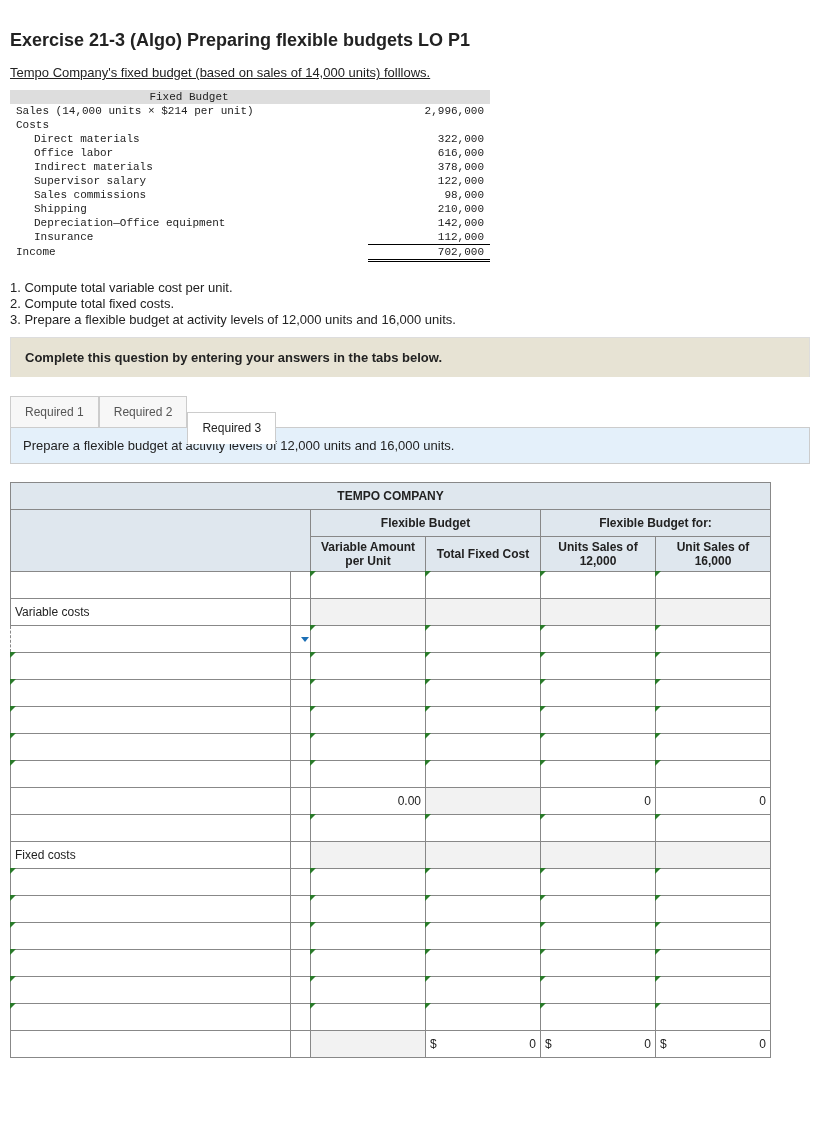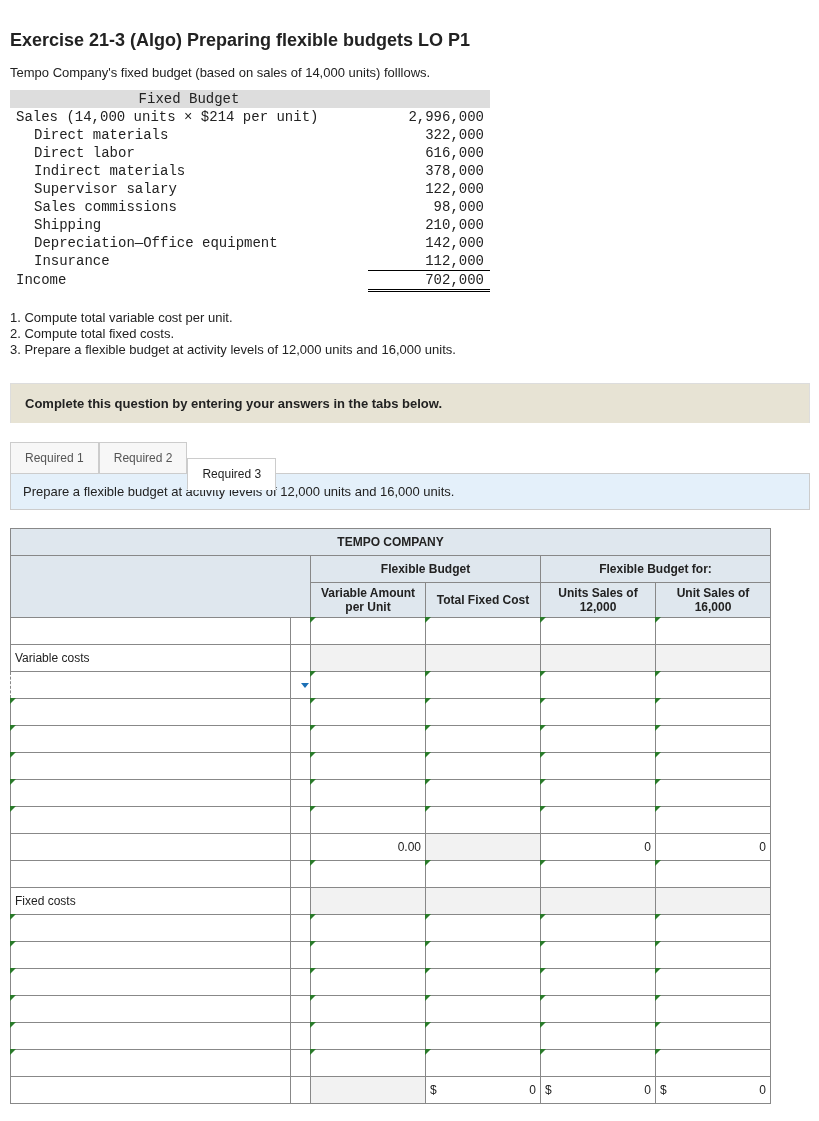--- a/index.html
+++ b/index.html
@@ -9,26 +9,26 @@
     margin: 0;
     padding: 10px;
     background: #fff;
     width: 800px;
   }
   h1.title {
     font-size: 18px;
     font-weight: bold;
     margin: 20px 0 10px 0;
   }
-  p.intro { margin: 14px 0 8px; }
+  p.intro { margin: 14px 0 8px; text-decoration: underline; }
 
   
   .mono-table {
     font-family: "Courier New", Courier, monospace;
-    font-size: 14px;
+    font-size: 11px;
     border-collapse: collapse;
     margin-top: 10px;
     width: 480px;
   }
   .mono-table td {
     padding: 1px 6px;
     vertical-align: top;
   }
   .mono-table .num {
     text-align: right;
@@ -44,21 +44,21 @@
   ol.req { margin: 18px 0 10px 0; padding-left: 0; list-style: none;}
   ol.req li { margin: 1px 0; }
 
   
   .instruction-bar {
     background:#e7e3d4;
     padding:12px 14px;
     font-weight:bold;
     border:1px solid #ddd;
     border-bottom:none;
-    margin-top:26px;
+    margin-top:10px;
   }
   .tabs {
     display:flex;
     border-bottom:1px solid #ccc;
     margin-top:18px;
     align-items:center;
   }
   .tab {
     padding:8px 14px;
     border:1px solid #ccc;
@@ -143,25 +143,29 @@
         <td class="hdr" style="text-align:center" colspan="1">Fixed Budget</td>
         <td class="hdr"></td>
       </tr>
   </tbody>
     <tbody id="fb-rows">
       <tr>
         <td style="padding-left: 6px;">Sales (14,000 units × $214 per unit)</td>
         <td class="num">2,996,000</td>
       </tr>
       <tr>
+        <td style="padding-left: 6px;">Costs</td>
+        <td class="num"></td>
+      </tr>
+      <tr>
         <td style="padding-left: 24px;">Direct materials</td>
         <td class="num">322,000</td>
       </tr>
       <tr>
-        <td style="padding-left: 24px;">Direct labor</td>
+        <td style="padding-left: 24px;">Office labor</td>
         <td class="num">616,000</td>
       </tr>
       <tr>
         <td style="padding-left: 24px; margin-top: 12px;">Indirect materials</td>
         <td class="num">378,000</td>
       </tr>
       <tr>
         <td style="padding-left: 24px;">Supervisor salary</td>
         <td class="num">122,000</td>
       </tr>

